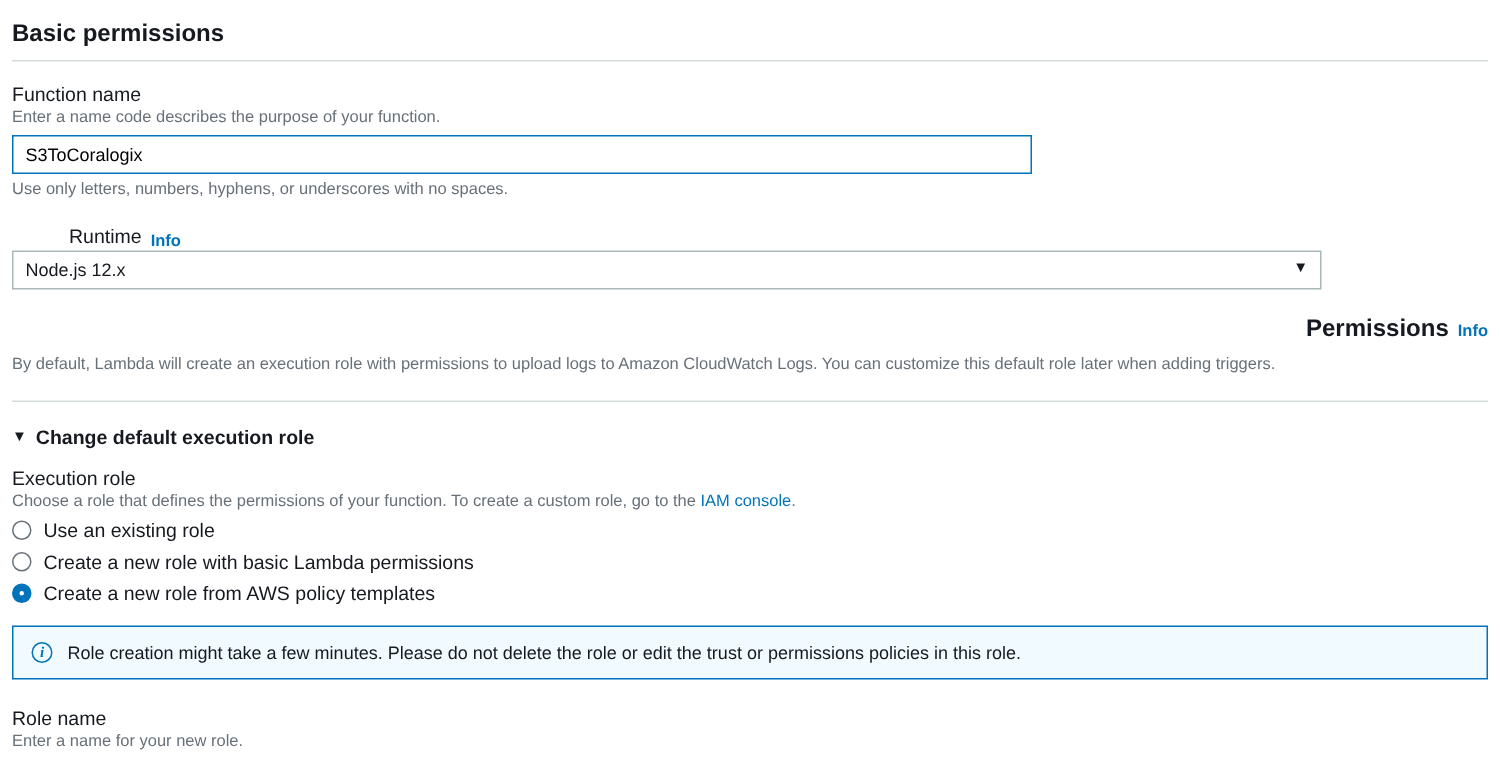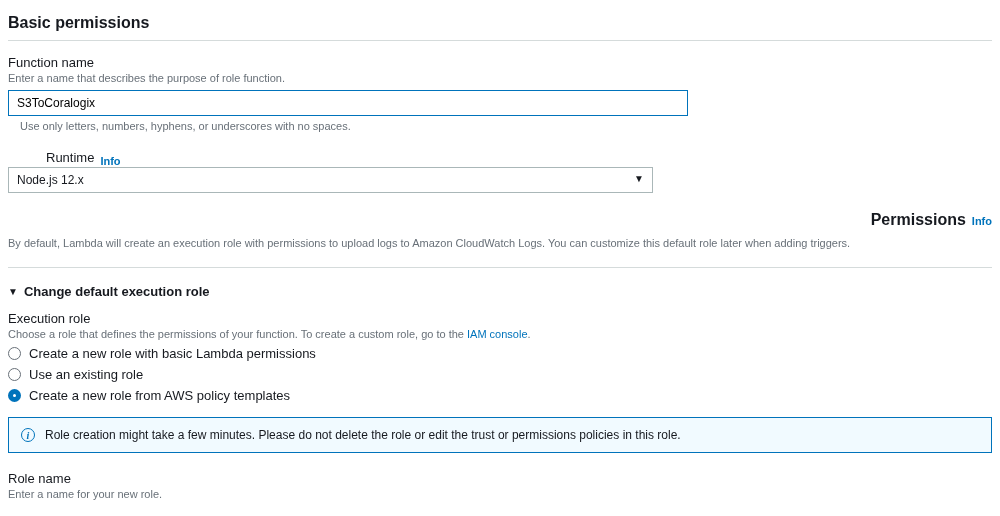--- a/index.html
+++ b/index.html
@@ -5,43 +5,43 @@
   * { box-sizing: border-box; margin: 0; padding: 0; }
   body { font-family: "Amazon Ember", "Helvetica Neue", Arial, sans-serif; font-size: 12px; color: #16191f; background: #fff; }
   .pad { padding: 8px 8px 20px 8px; }
   h2.section-title { font-size: 16px; font-weight: 700; padding: 6px 0 8px 0; }
   .hr { border-top: 1px solid #d5dbdb; margin-bottom: 14px; }
   .field-label { font-size: 13px; font-weight: 400; margin-bottom: 2px; }
   .field-desc { font-size: 11px; color: #687078; margin-bottom: 6px; }
   .info-link { color: #0073bb; font-size: 11px; font-weight: 700; margin-left: 6px; text-decoration: none; }
   .inline-link { color: #0073bb; text-decoration: none; }
   .input-text { width: 680px; max-width: 100%; border: 1px solid #0073bb; padding: 5px 8px; font-size: 12px; outline: none; }
-  .help-text { font-size: 11px; color: #687078; margin-top: 4px; margin-left: 12px; }
+  .help-text { font-size: 11px; color: #687078; margin-top: 4px; }
   .block { margin-bottom: 18px; }
-  .dropdown { border: 1px solid #aab7b8; padding: 5px 8px; font-size: 12px; display: flex; justify-content: space-between; align-items: flex-start; cursor: pointer; width: 645px; max-width: 100%; background: #fff; }
+  .dropdown { border: 1px solid #aab7b8; padding: 5px 8px; font-size: 12px; display: flex; justify-content: space-between; align-items: flex-start; cursor: pointer; width: 873px; max-width: 100%; background: #fff; }
   .dropdown .caret { font-size: 10px; color: #16191f; }
   .perm-head { font-size: 16px; font-weight: 700; }
   .expander { font-size: 13px; font-weight: 700; cursor: pointer; display: flex; align-items: center; gap: 6px; margin: 16px 0 12px 0; }
   .expander .tri { font-size: 10px; }
   .radio-row { display: flex; align-items: center; gap: 8px; font-size: 13px; margin-bottom: 6px; }
   .radio { width: 13px; height: 13px; border-radius: 50%; border: 1px solid #687078; display: inline-block; position: relative; }
   .radio.sel { border: 5px solid #0073bb; width: 13px; height: 13px; }
   .alert { border: 1px solid #0073bb; background: #f1faff; padding: 10px 12px; display: flex; gap: 10px; align-items: center; font-size: 12px; margin: 14px 0 18px 0; }
   .alert .icon { width: 14px; height: 14px; border-radius: 50%; border: 1.5px solid #0073bb; color: #0073bb; font-size: 10px; font-weight: 700; display: flex; align-items: center; justify-content: center; font-family: Georgia, serif; font-style: italic; }
 </style>
 </head>
 <body>
 
 <div class="pad">
   <h2 class="section-title">Basic permissions</h2>
   <div class="hr"></div>
 
   <div class="block">
     <div class="field-label">Function name</div>
-    <div class="field-desc">Enter a name that describes the purpose of role function.</div>
+    <div class="field-desc">Enter a name code describes the purpose of your function.</div>
     <input class="input-text" value="S3ToCoralogix" style="">
     <div class="help-text">Use only letters, numbers, hyphens, or underscores with no spaces.</div>
   </div>
 
   <div class="block">
     <div style="display:flex;align-items:flex-end;padding-left:38px;">
       <span class="field-label">Runtime</span>
       <a class="info-link">Info</a>
     </div>
     <div class="dropdown">
@@ -65,25 +65,25 @@
     <span>Change default execution role</span>
   </div>
 
   <div class="block" style="margin-bottom:8px;">
     <div class="field-label">Execution role</div>
     <div class="field-desc">
       <span>Choose a role that defines the permissions of your function. To create a custom role, go to the </span><a class="inline-link">IAM console</a>.
     </div>
     <div class="radio-row">
       <span class="radio"></span>
-      <span>Create a new role with basic Lambda permissions</span>
+      <span>Use an existing role</span>
     </div>
     <div class="radio-row">
       <span class="radio"></span>
-      <span>Use an existing role</span>
+      <span>Create a new role with basic Lambda permissions</span>
     </div>
     <div class="radio-row">
       <span class="radio sel"></span>
       <span>Create a new role from AWS policy templates</span>
     </div>
   </div>
 
   <div class="alert">
     <span class="icon">i</span>
     <span>Role creation might take a few minutes. Please do not delete the role or edit the trust or permissions policies in this role.</span>

